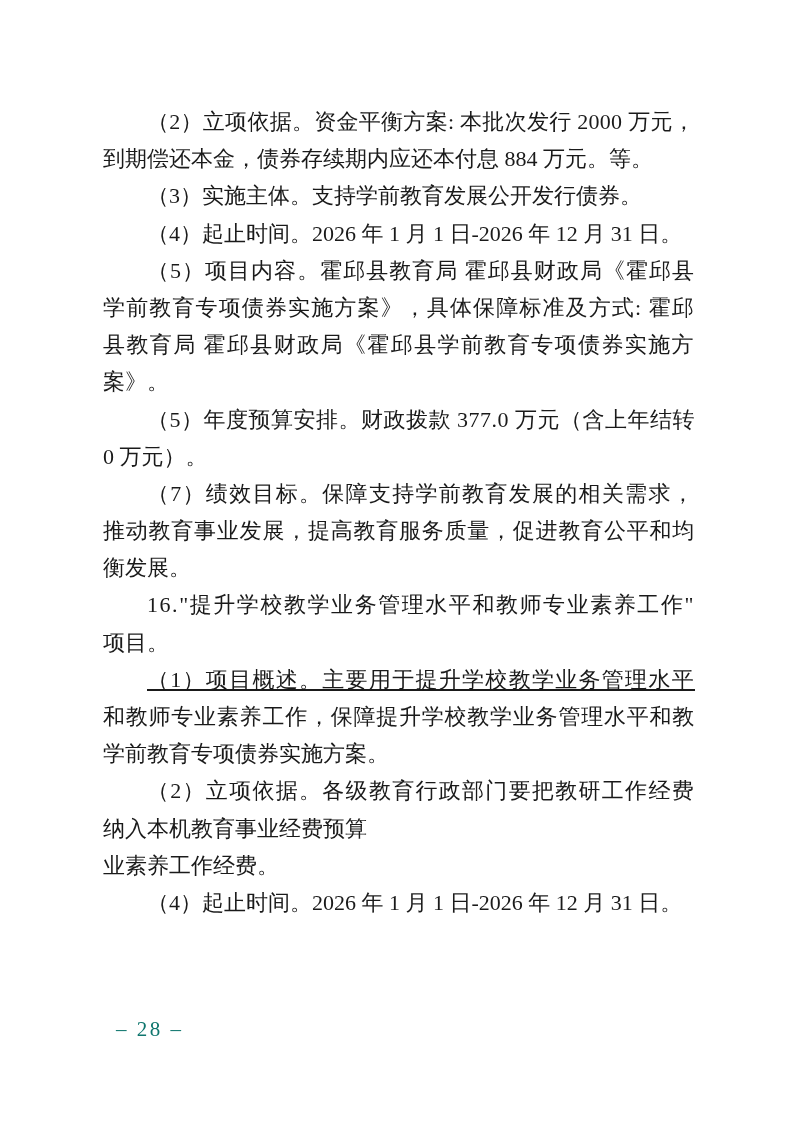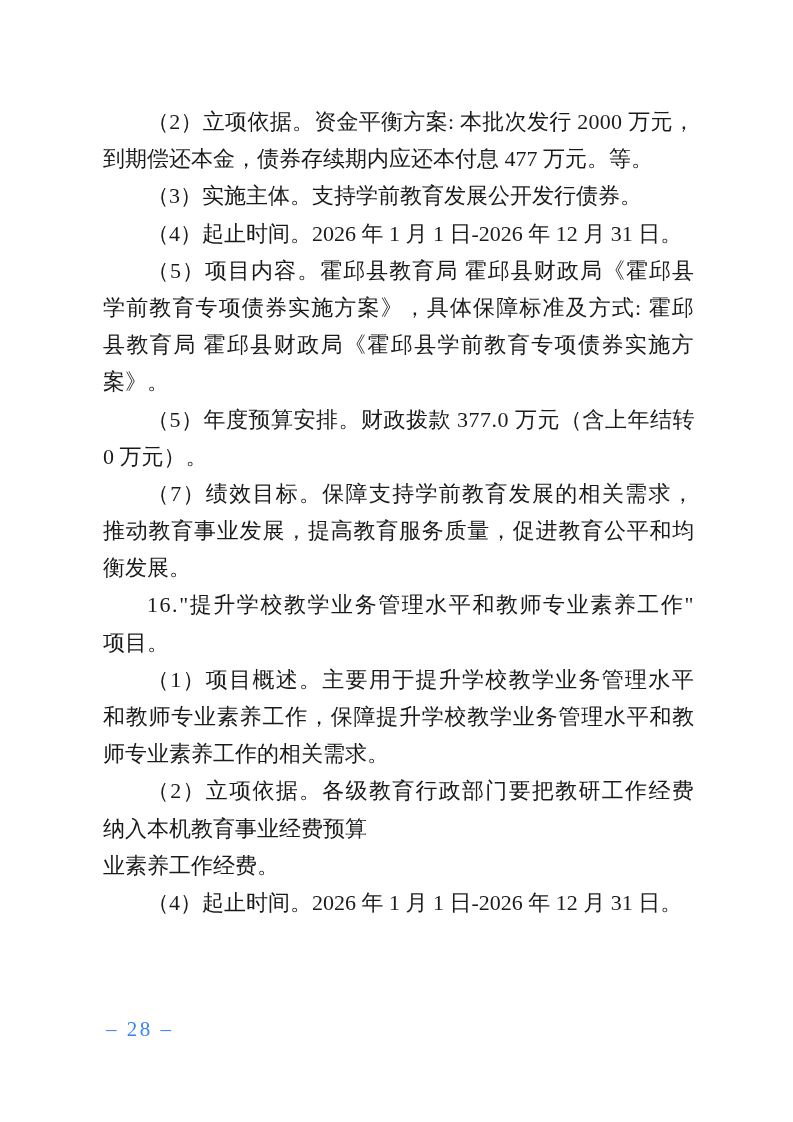--- a/index.html
+++ b/index.html
@@ -26,51 +26,51 @@
     line-height: 37.2px;
     color: #1a1a1a;
     white-space: nowrap;
     height: 37.2px;
   }
   .line.indent {
     padding-left: 44px;
   }
   .footer {
     position: absolute;
-    left: 106px;
+    left: 116px;
     top: 1016px;
     font-family: "Liberation Serif", "DejaVu Serif", serif;
     font-size: 21px;
     line-height: 26px;
     letter-spacing: 2.5px;
-    color: #3b82f6;
+    color: #0f766e;
   }
 </style>
 </head>
 <body>
 
 <div class="page">
   <div class="text-block">
       <div class="line indent"><span style="letter-spacing: 0.279167px;">（2）立项依据。资金平衡方案: 本批次发行 2000 万元，</span></div>
-      <div class="line"><span>到期偿还本金，债券存续期内应还本付息 477 万元。等。</span></div>
+      <div class="line"><span>到期偿还本金，债券存续期内应还本付息 884 万元。等。</span></div>
       <div class="line indent"><span>（3）实施主体。支持学前教育发展公开发行债券。</span></div>
       <div class="line indent"><span>（4）起止时间。2026 年 1 月 1 日-2026 年 12 月 31 日。</span></div>
       <div class="line indent"><span style="letter-spacing: 1.02px;">（5）项目内容。霍邱县教育局 霍邱县财政局《霍邱县</span></div>
       <div class="line"><span style="letter-spacing: 1.125px; margin-top: 31px;">学前教育专项债券实施方案》，具体保障标准及方式: 霍邱</span></div>
       <div class="line"><span style="letter-spacing: 1.40385px;">县教育局 霍邱县财政局《霍邱县学前教育专项债券实施方</span></div>
       <div class="line"><span>案》。</span></div>
       <div class="line indent"><span style="letter-spacing: 0.5px;">（5）年度预算安排。财政拨款 377.0 万元（含上年结转</span></div>
       <div class="line"><span>0 万元）。</span></div>
       <div class="line indent"><span style="letter-spacing: 1.29167px;">（7）绩效目标。保障支持学前教育发展的相关需求，</span></div>
       <div class="line"><span style="letter-spacing: 0.769231px;">推动教育事业发展，提高教育服务质量，促进教育公平和均</span></div>
       <div class="line"><span>衡发展。</span></div>
       <div class="line indent"><span style="letter-spacing: 1.55889px;">16."提升学校教学业务管理水平和教师专业素养工作"</span></div>
       <div class="line"><span>项目。</span></div>
-      <div class="line indent"><span style="letter-spacing: 1.29167px;">（1）项目概述。主要用于提升学校教学业务管理水平</span></div>
+      <div class="line indent"><span style="letter-spacing: 1.29167px; text-decoration: underline;">（1）项目概述。主要用于提升学校教学业务管理水平</span></div>
       <div class="line"><span style="letter-spacing: 0.769231px;">和教师专业素养工作，保障提升学校教学业务管理水平和教</span></div>
-      <div class="line"><span>师专业素养工作的相关需求。</span></div>
+      <div class="line"><span>学前教育专项债券实施方案。</span></div>
       <div class="line indent"><span style="letter-spacing: 1.29167px;">（2）立项依据。各级教育行政部门要把教研工作经费</span></div>
       <div class="line"><span>纳入本机教育事业经费预算</span></div>
       <div class="line"><span>业素养工作经费。</span></div>
       <div class="line indent"><span>（4）起止时间。2026 年 1 月 1 日-2026 年 12 月 31 日。</span></div>
     </div>
   <div class="footer">– 28 –</div>
 </div>
 
 </body></html>

